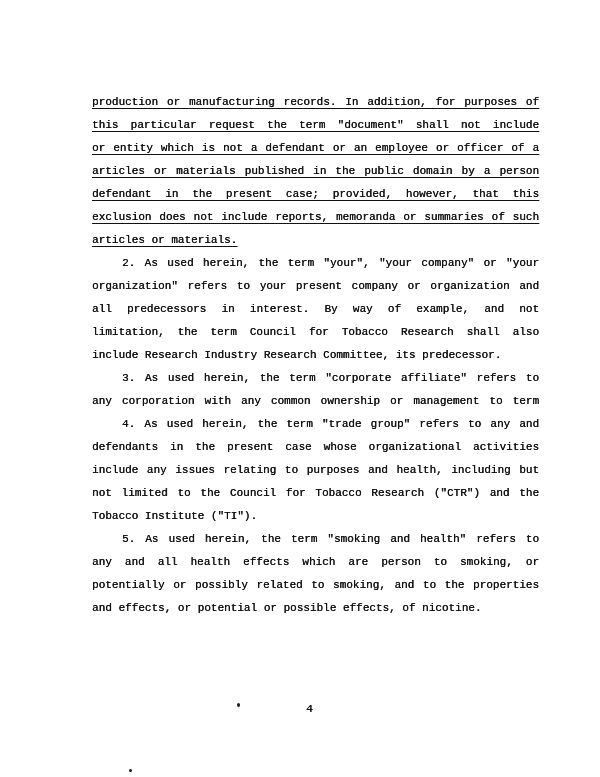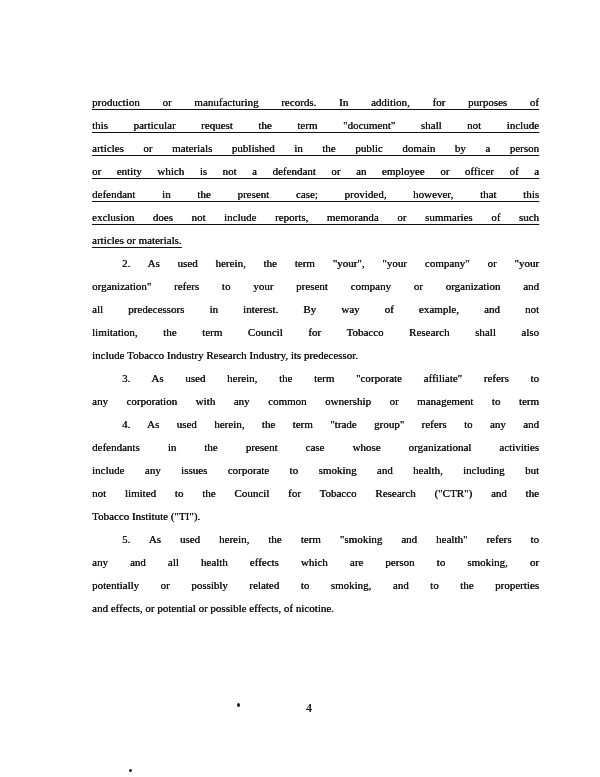--- a/index.html
+++ b/index.html
@@ -1,15 +1,15 @@
 <!DOCTYPE html>
 <html><head>
 <meta charset="utf-8">
 <style>
-  * { margin: 0; padding: 0; box-sizing: border-box; font-family: Liberation Serif, serif; }
+  * { margin: 0; padding: 0; box-sizing: border-box; }
   html, body { width: 600px; height: 777px; }
   body {
     background: #ffffff;
     position: relative;
     overflow: hidden;
     font-family: "Liberation Mono", "DejaVu Sans Mono", monospace;
   }
   .sheet {
     position: absolute;
     left: 0; top: 0;
@@ -68,35 +68,35 @@
     border-radius: 50%;
   }
 </style>
 </head>
 <body>
 
 <div class="sheet">
   <div class="text-block" id="text-block">
       <div class="line u">production or manufacturing records.  In addition, for purposes of</div>
       <div class="line u">this particular request the term "document" shall not include</div>
+      <div class="line u">or entity which is not a defendant or an employee or officer of a</div>
       <div class="line u">articles or materials published in the public domain by a person</div>
-      <div class="line u">or entity which is not a defendant or an employee or officer of a</div>
       <div class="line u">defendant in the present case; provided, however, that this</div>
       <div class="line u">exclusion does not include reports, memoranda or summaries of such</div>
       <div class="line u no-stretch">articles or materials.</div>
       <div class="line indent">2. As used herein, the term "your", "your company" or "your</div>
       <div class="line">organization" refers to your present company or organization and</div>
       <div class="line">all predecessors in interest.  By way of example, and not</div>
       <div class="line">limitation, the term Council for Tobacco Research shall also</div>
-      <div class="line no-stretch">include Tobacco Industry Research Industry, its predecessor.</div>
+      <div class="line no-stretch">include Research Industry Research Committee, its predecessor.</div>
       <div class="line indent">3. As used herein, the term "corporate affiliate" refers to</div>
       <div class="line">any corporation with any common ownership or management to term</div>
       <div class="line indent">4. As used herein, the term "trade group" refers to any and</div>
       <div class="line">defendants in the present case whose organizational activities</div>
-      <div class="line">include any issues corporate to smoking and health, including but</div>
+      <div class="line">include any issues relating to purposes and health, including but</div>
       <div class="line">not limited to the Council for Tobacco Research ("CTR") and the</div>
       <div class="line no-stretch">Tobacco Institute ("TI").</div>
       <div class="line indent">5.   As used herein, the term "smoking and health" refers to</div>
       <div class="line">any and all health effects which are person to smoking, or</div>
       <div class="line">potentially or possibly related to smoking, and to the properties</div>
       <div class="line no-stretch">and effects, or potential or possible effects, of nicotine.</div>
     </div>
   <div class="page-number">4</div>
   <div class="artifact-dot-a"></div>
   <div class="artifact-dot-b"></div>

